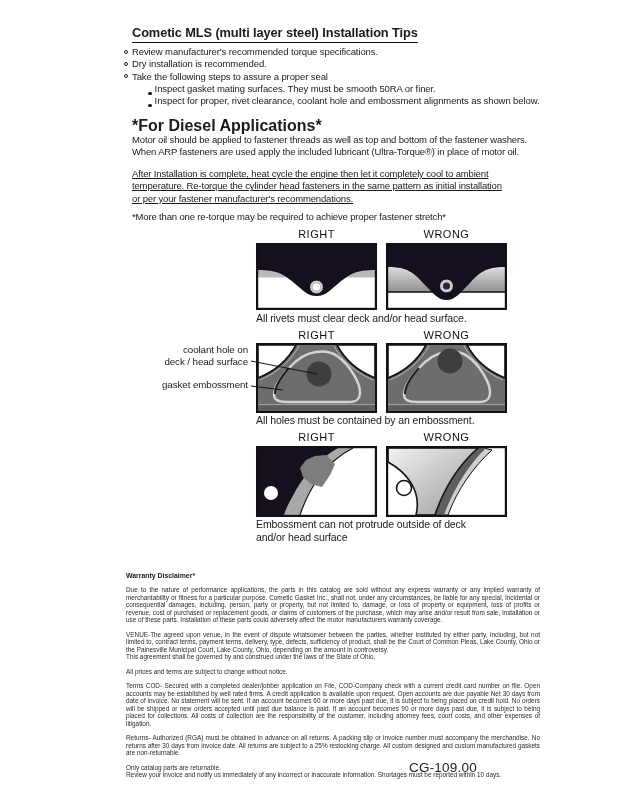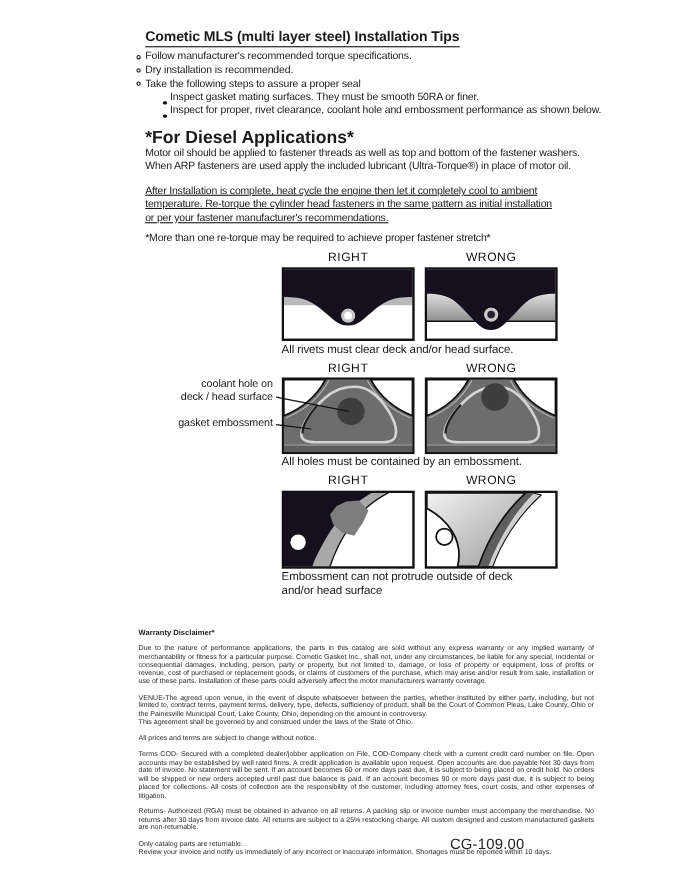--- a/index.html
+++ b/index.html
@@ -38,37 +38,37 @@
 </head>
 <body>
 
 <div class="page">
 
   <div class="title">Cometic MLS (multi layer steel) Installation Tips</div>
 
   <div class="bullets">
     <div class="b-row">
       <span class="b-mark"></span>
-      <span>Follow manufacturer's recommended torque specifications.</span>
+      <span>Review manufacturer's recommended torque specifications.</span>
     </div>
     <div class="b-row">
       <span class="b-mark"></span>
       <span>Dry installation is recommended.</span>
     </div>
     <div class="b-row">
       <span class="b-mark"></span>
       <span>Take the following steps to assure a proper seal</span>
     </div>
     <div class="sb-row">
       <span class="sb-mark"></span>
       <span>Inspect gasket mating surfaces.  They must be smooth 50RA or finer.</span>
     </div>
     <div class="sb-row">
       <span class="sb-mark"></span>
-      <span>Inspect for proper, rivet clearance, coolant hole and embossment performance as shown below.</span>
+      <span>Inspect for proper, rivet clearance, coolant hole and embossment alignments as shown below.</span>
     </div>
   </div>
 
   <div class="diesel-h">*For Diesel Applications*</div>
   <div class="body-p p1">Motor oil should be applied to fastener threads as well as top and bottom of the fastener washers.
 When ARP fasteners are used apply the included lubricant (Ultra-Torque®) in place of motor oil.</div>
   <div class="body-p p2">After Installation is complete, heat cycle the engine then let it completely cool to ambient
 temperature. Re-torque the cylinder head fasteners in the same pattern as initial installation
 or per your fastener manufacturer's recommendations.</div>
   <div class="body-p note">*More than one re-torque may be required to achieve proper fastener stretch*</div>

